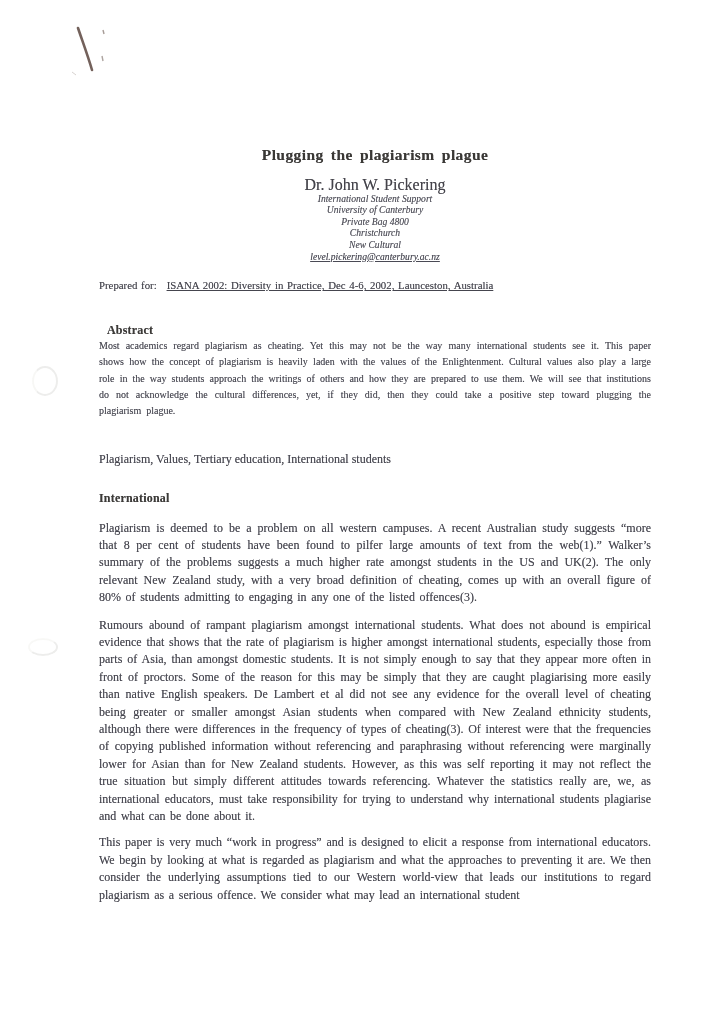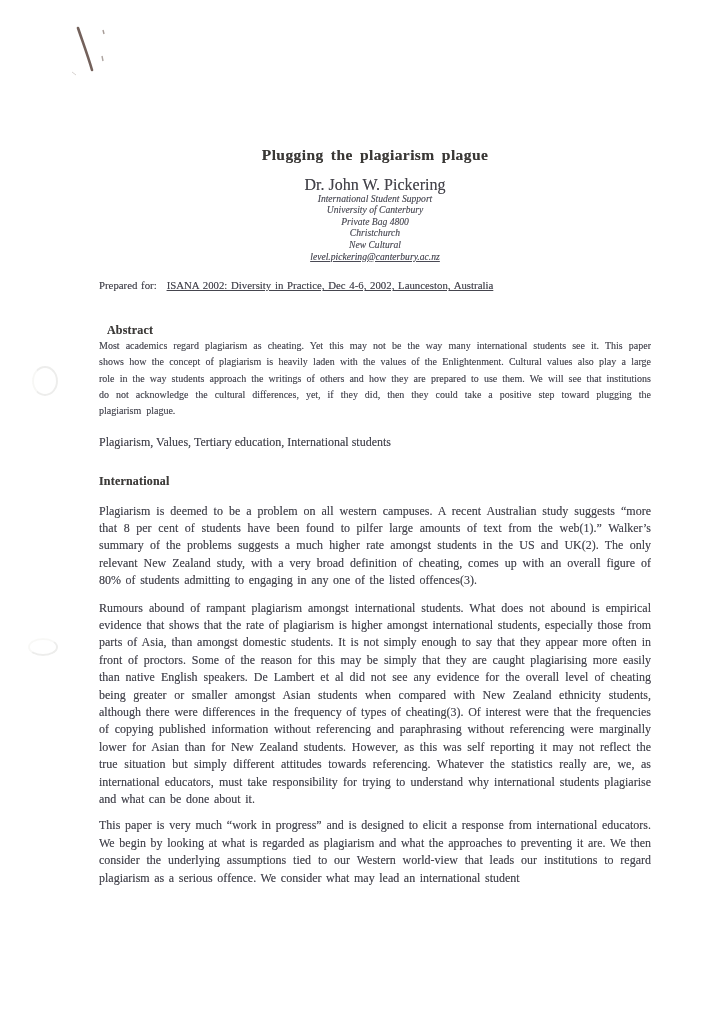--- a/index.html
+++ b/index.html
@@ -101,21 +101,21 @@
     text-align: justify;
     color: #46464f;
   }
   .abstract-text {
     font-size: 10px;
     line-height: 16.2px;
     word-spacing: 2.5px;
     color: #4a4a54;
   }
   .keywords-text {
-    margin-top: 15px;
+    margin-top: 32px;
     text-align: left;
   }
   .para { margin-top: 14px; word-spacing: 1.6px; }
   .para-2 { margin-top: 10px; }
   .para-3 { margin-top: 9px; }
 </style>
 </head>
 <body>
 
 <div class="sheet">

